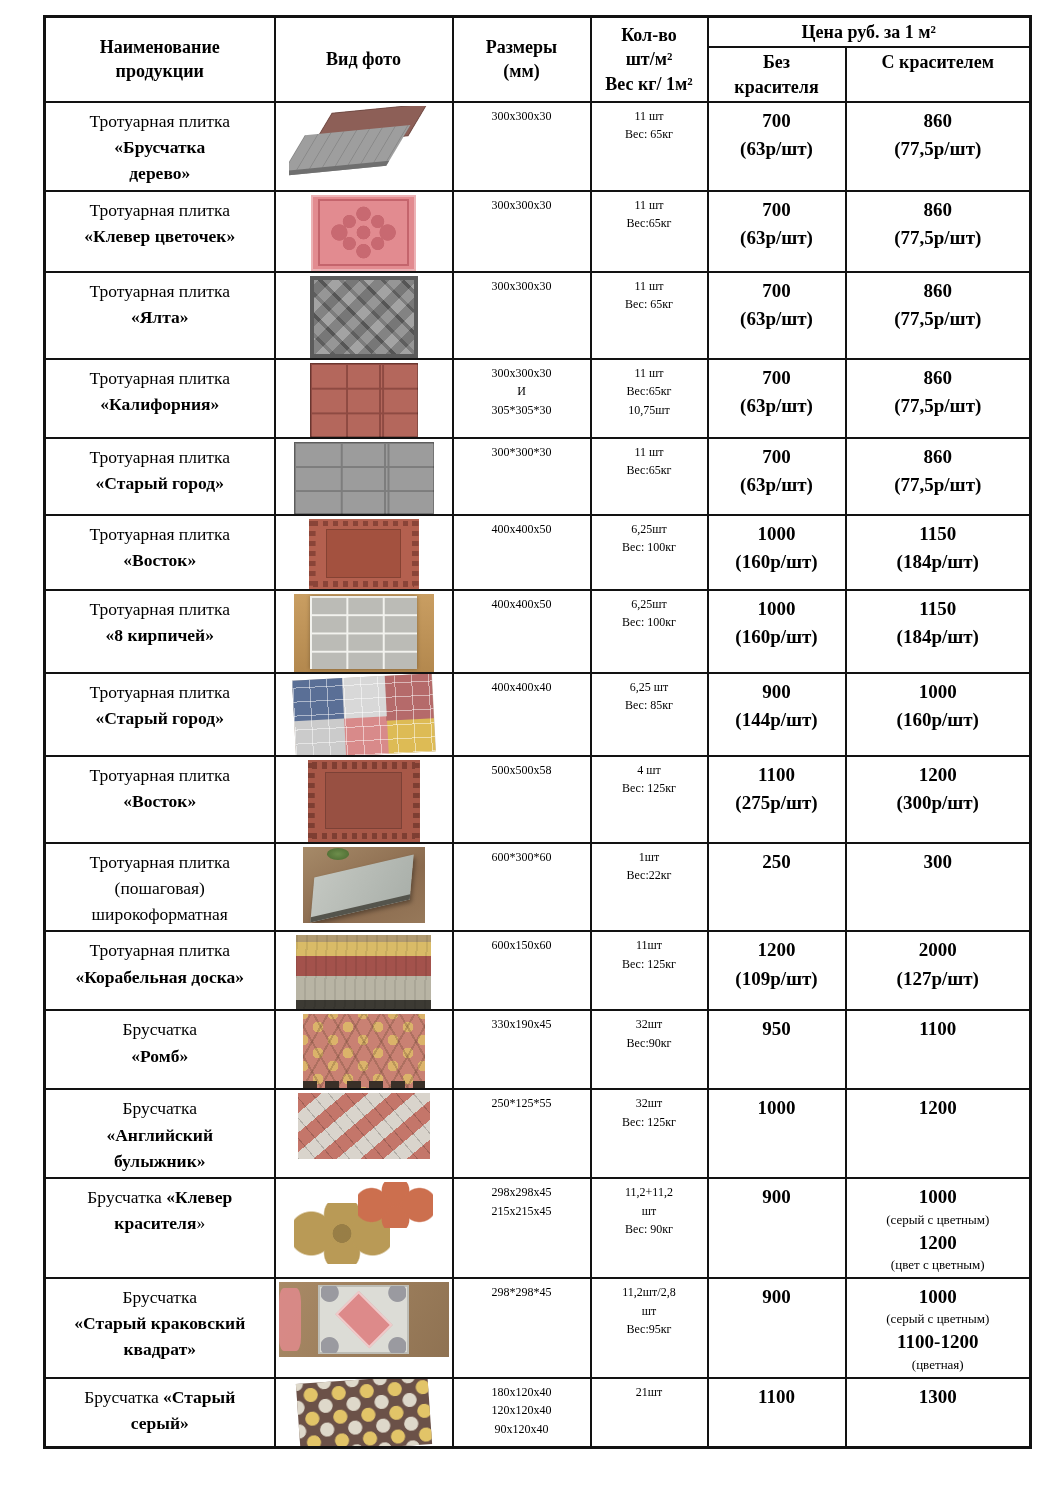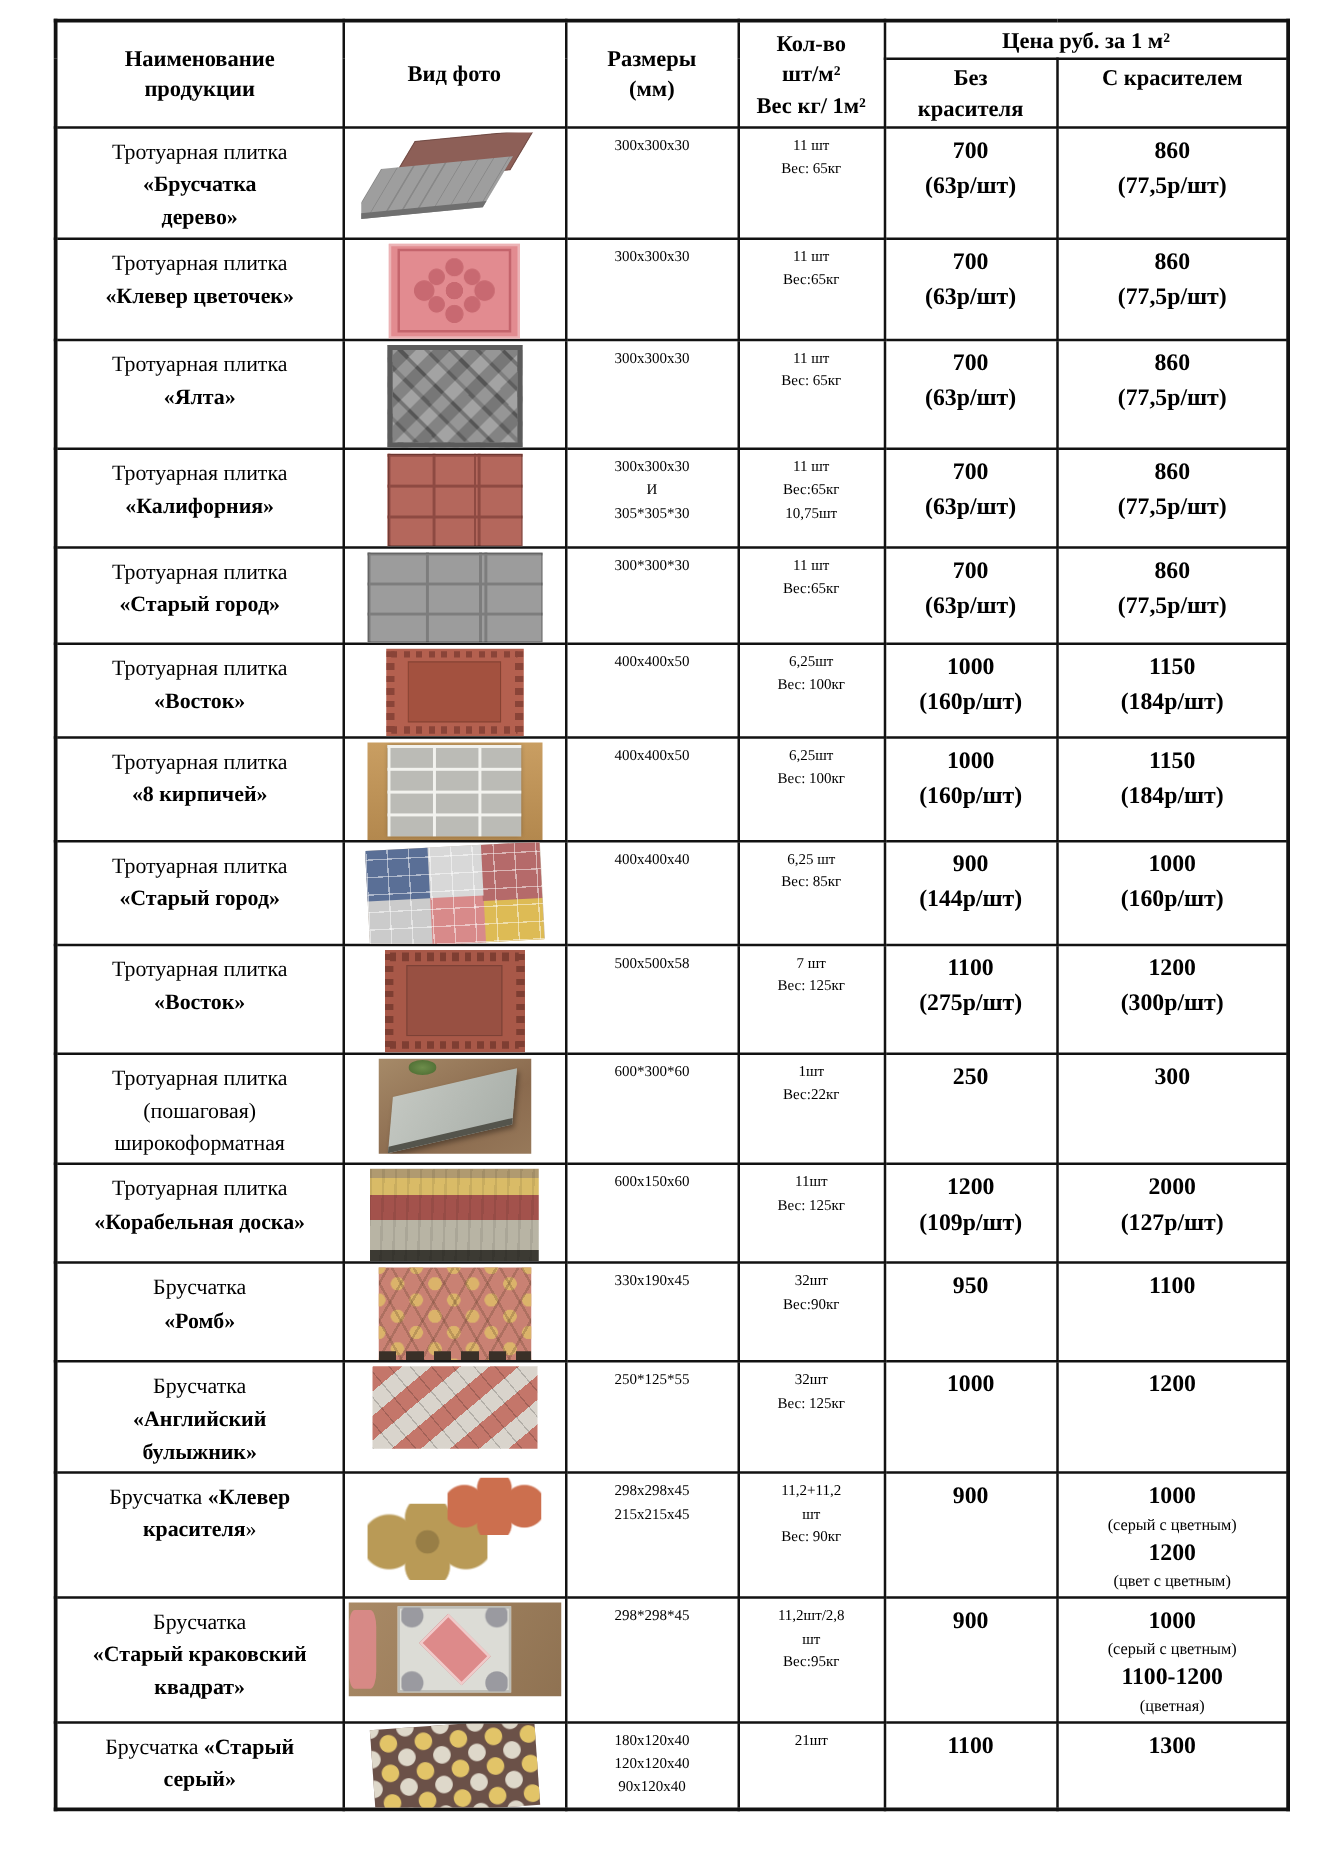--- a/index.html
+++ b/index.html
@@ -356,21 +356,21 @@
           </td>
           <td class="photo-cell">
             <div class="photo photo--ornament-border" style="width: 112px; height: 82px; --c1: #a85848; --c2: #985042; --c3: #7e3e32;">
               <i class="p1"></i>
               <i class="p2"></i>
               <i class="p3"></i>
               <i class="p4"></i>
             </div>
           </td>
           <td class="dims-cell">500х500х58</td>
-          <td class="qty-cell">7 шт
+          <td class="qty-cell">4 шт
 Вес: 125кг</td>
           <td class="price-cell">
             <div class="pl">1100</div>
             <div class="pl">(275р/шт)</div>
           </td>
           <td class="price-cell">
             <div class="pl">1200</div>
             <div class="pl">(300р/шт)</div>
           </td>
         </tr>

